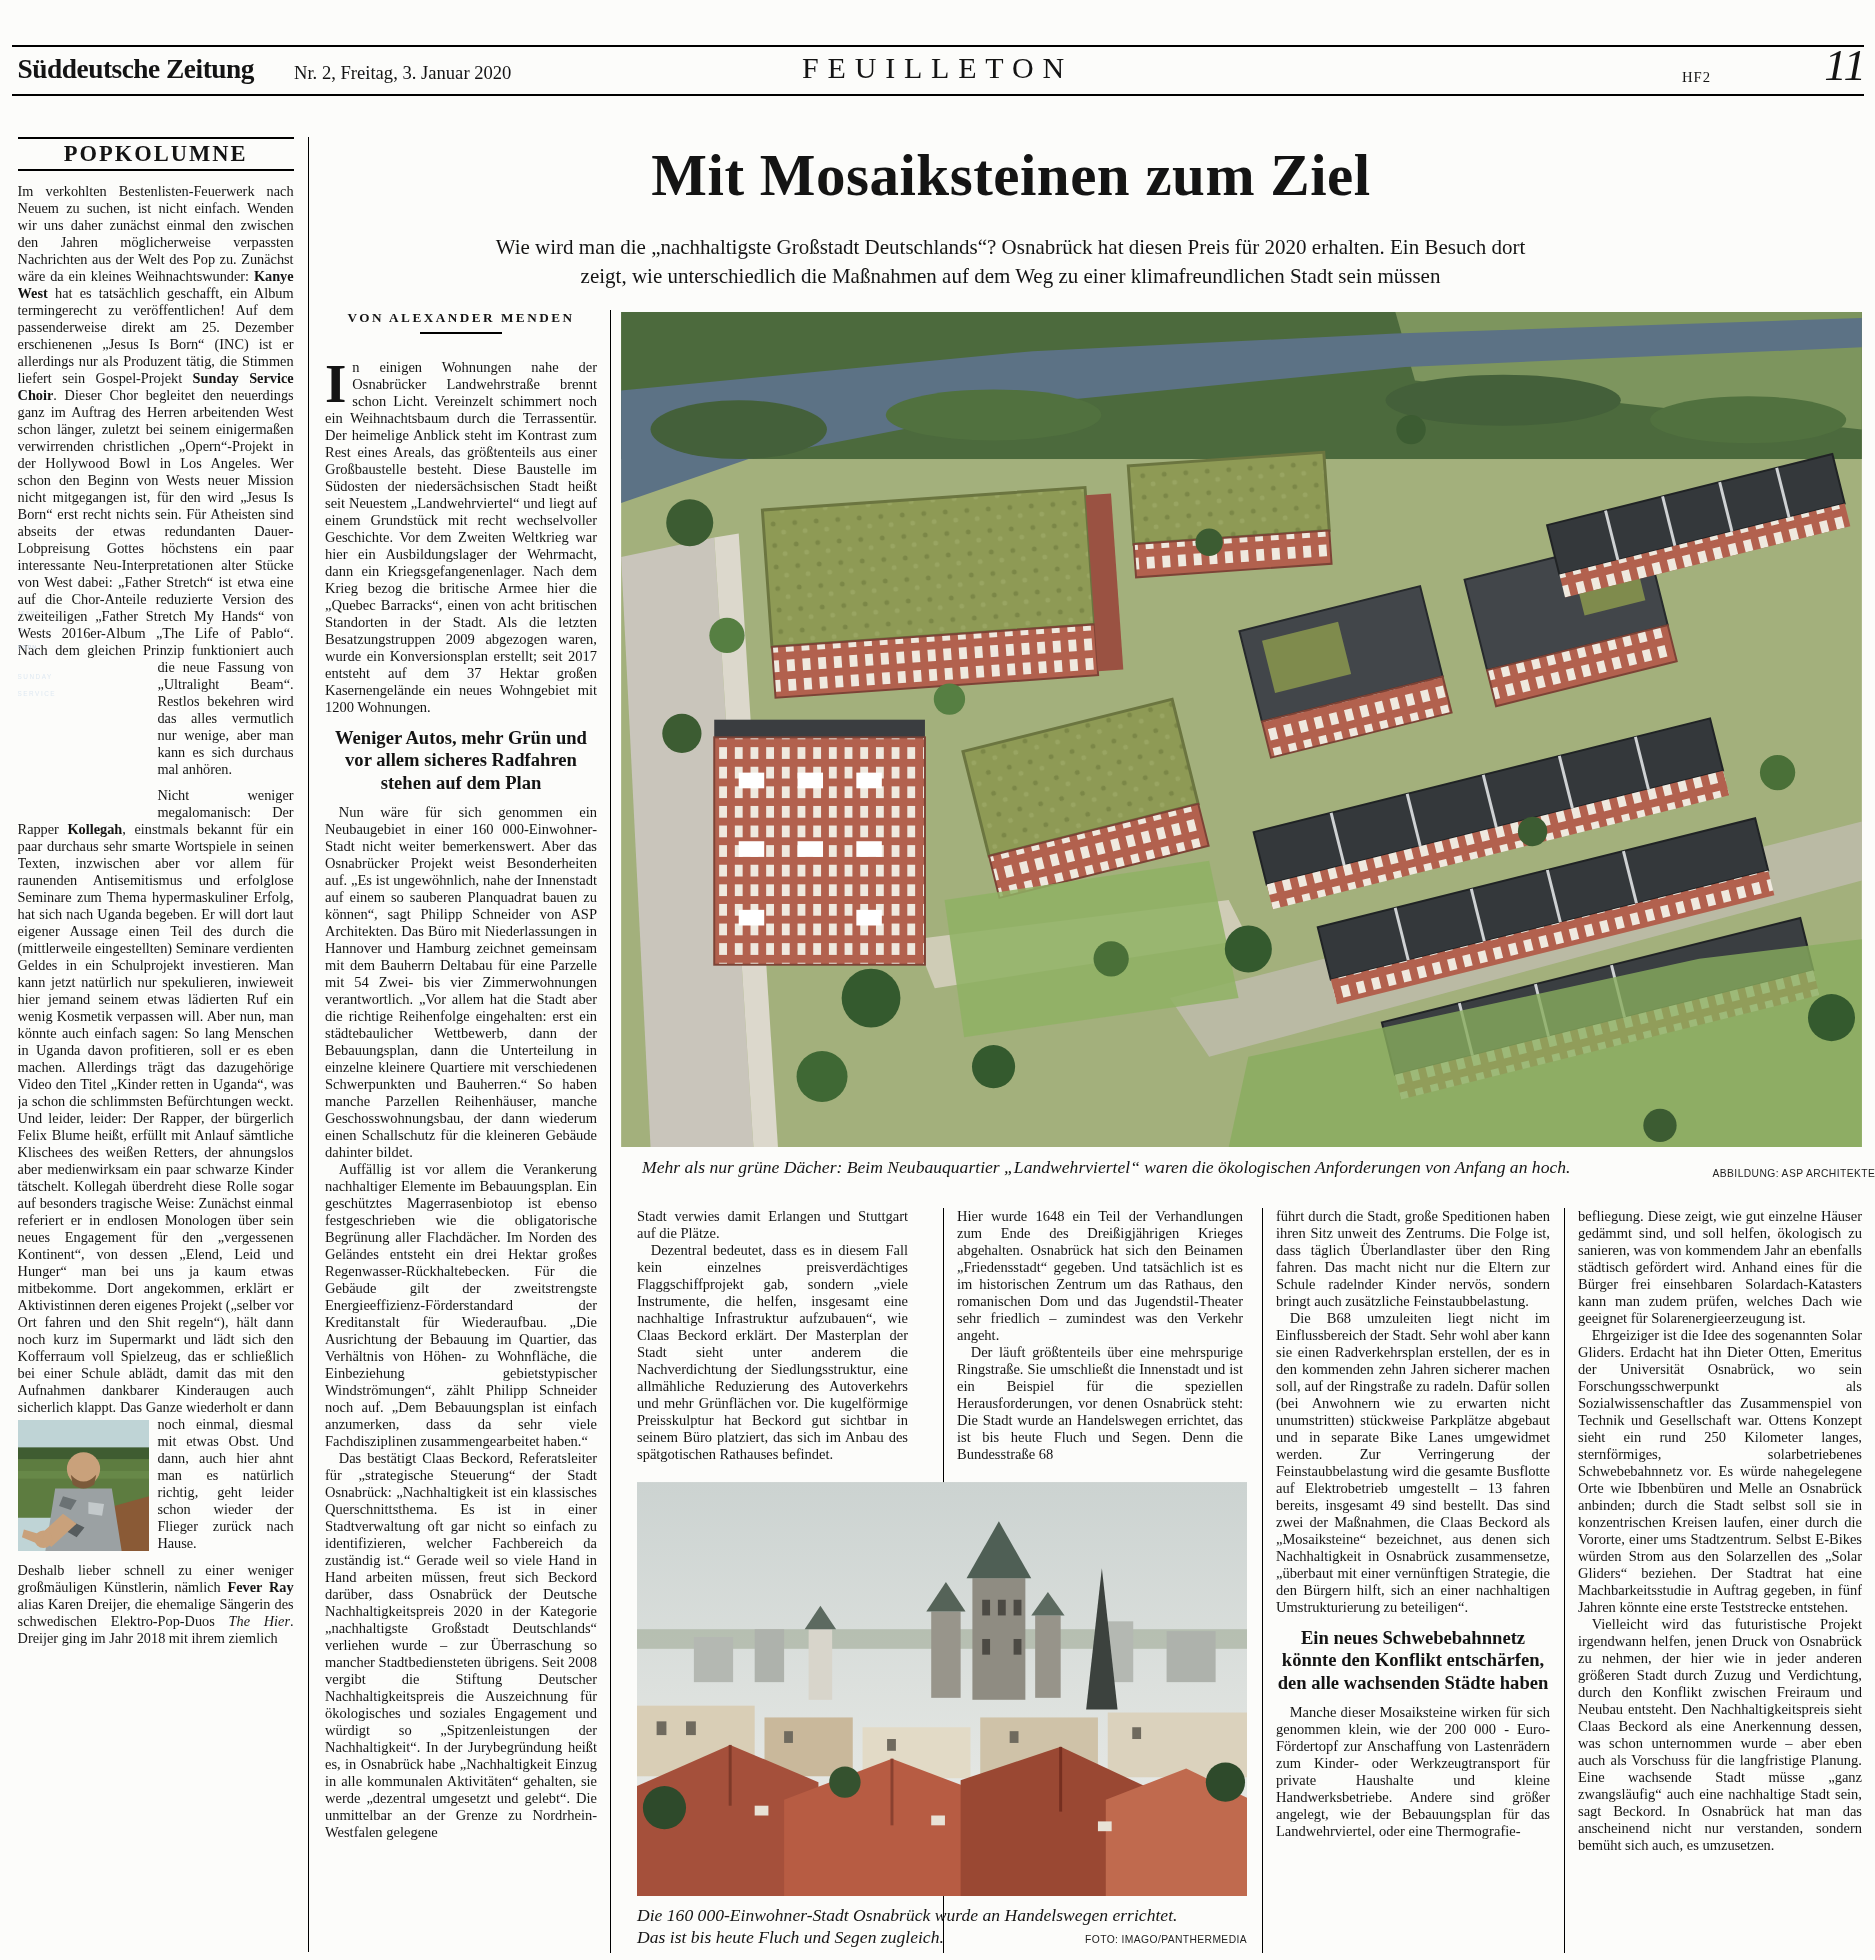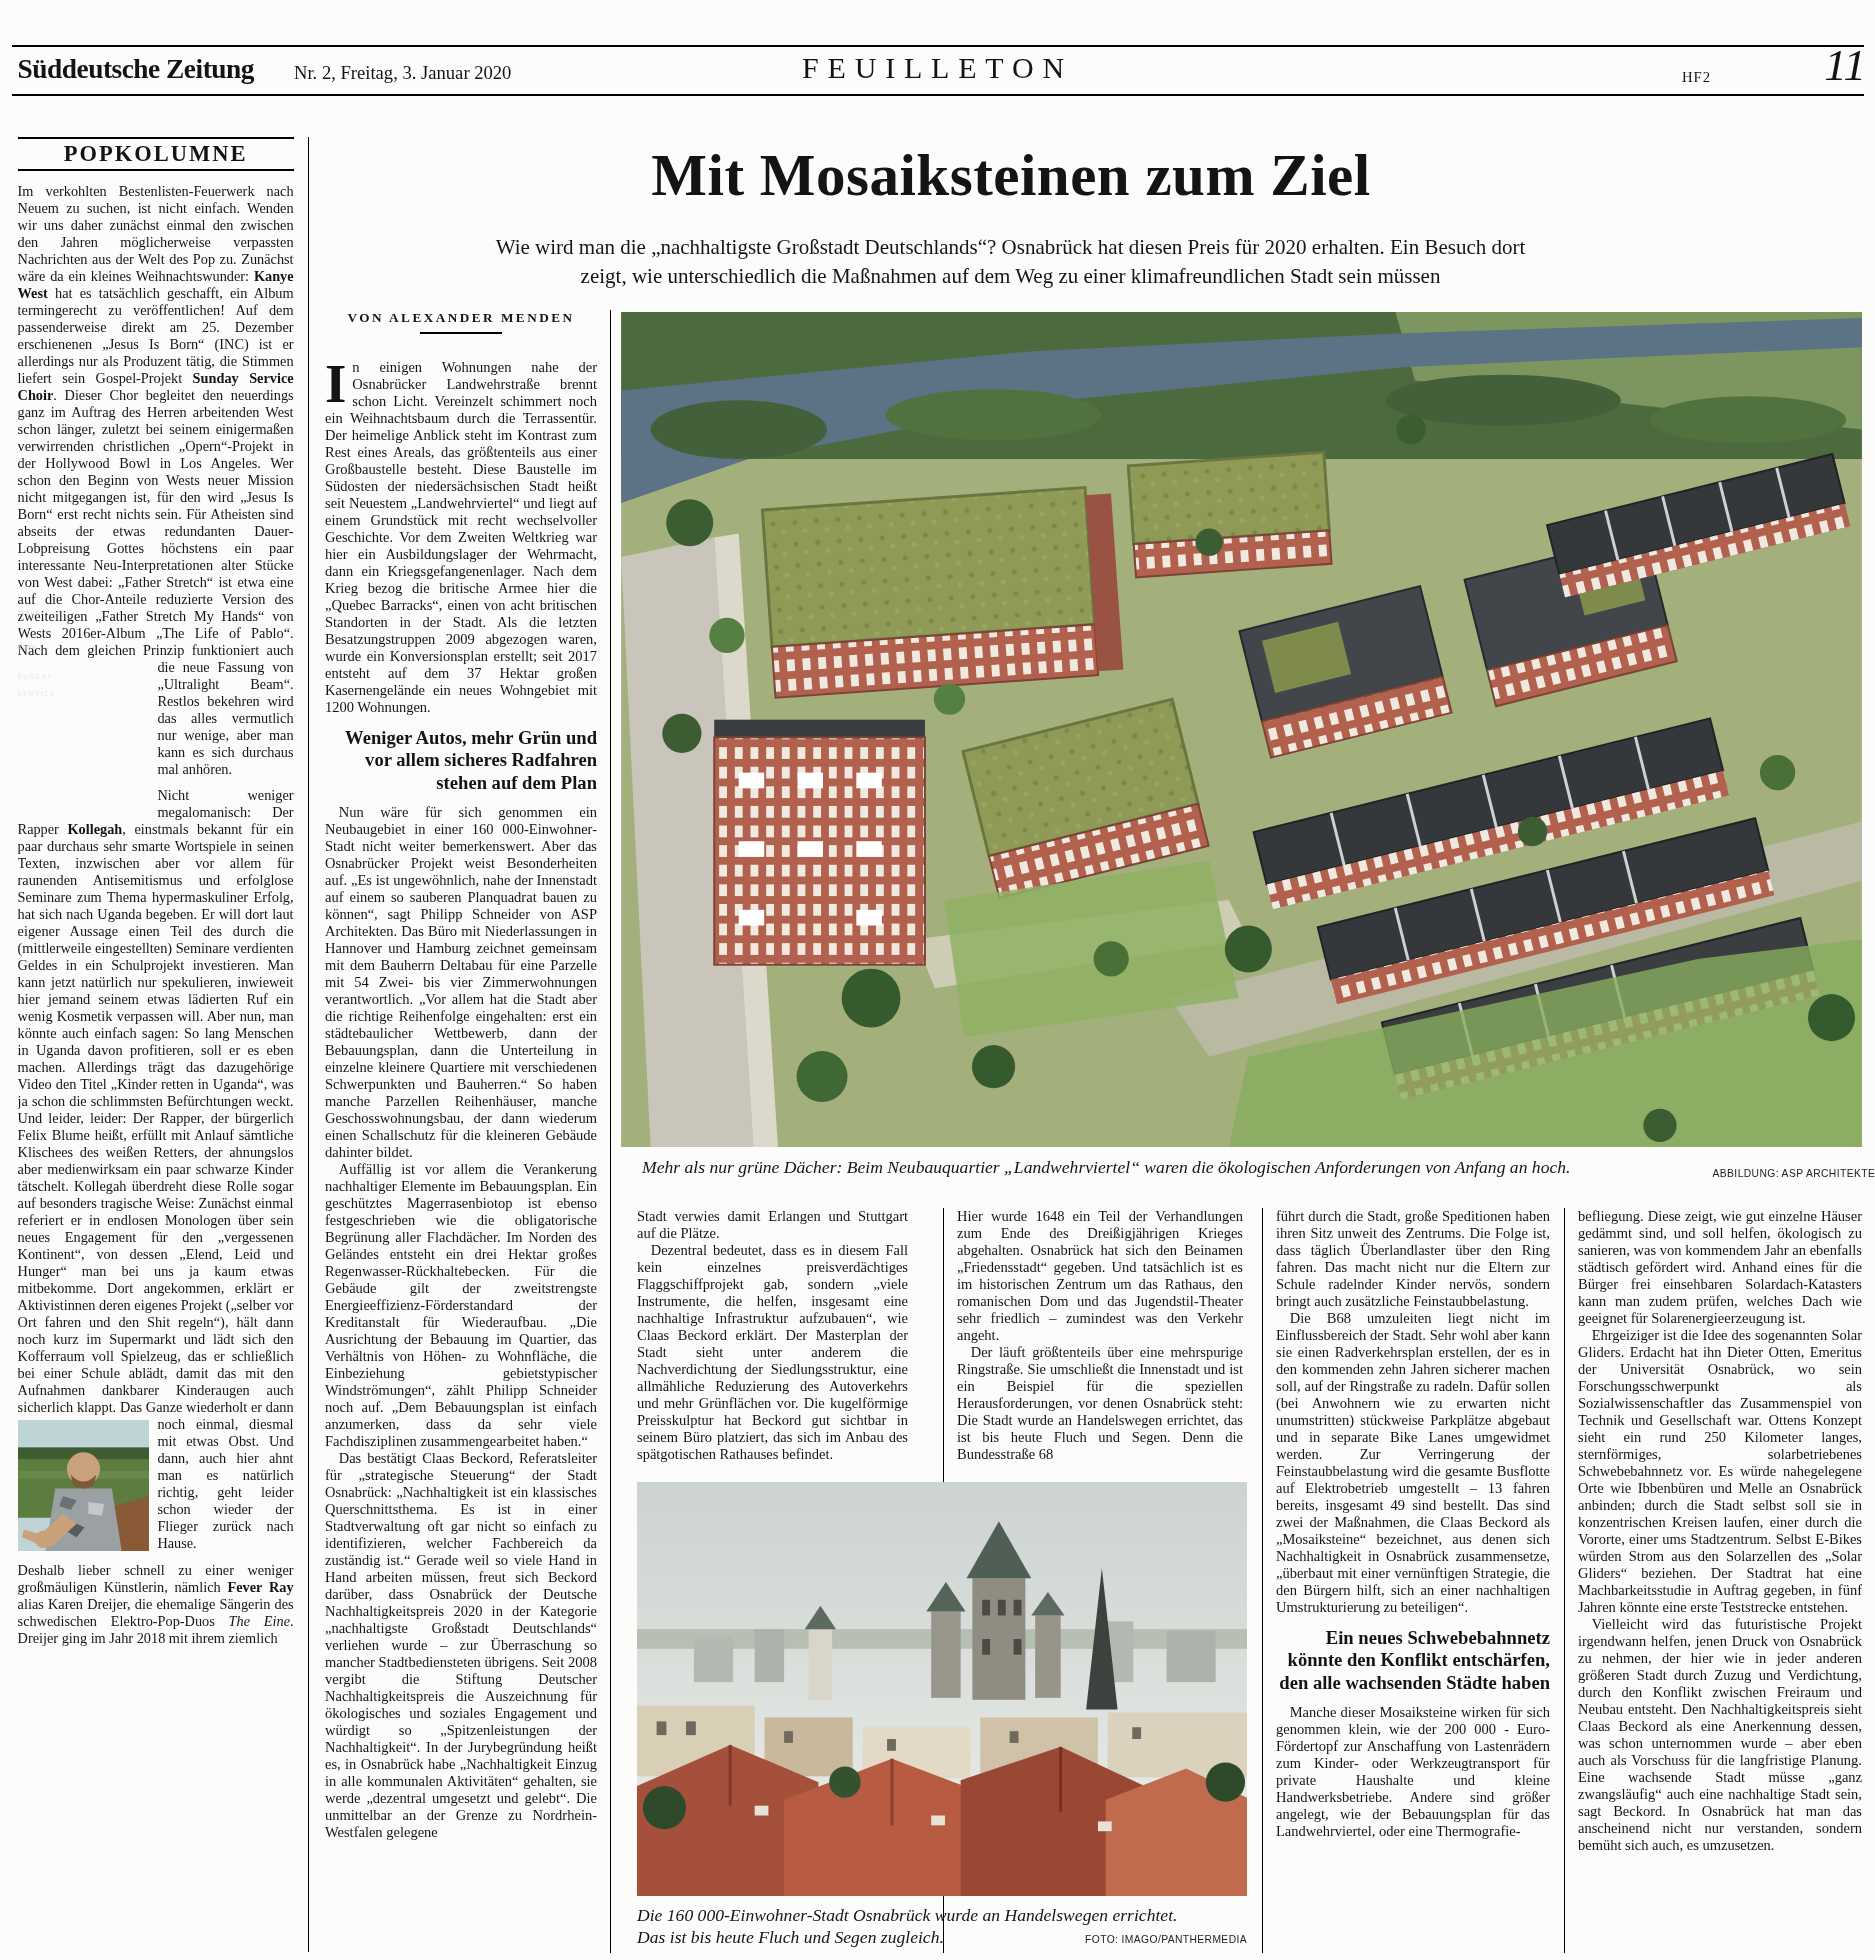--- a/index.html
+++ b/index.html
@@ -34,21 +34,21 @@
   
   .headline{font-size:59px;font-weight:bold;text-align:center;letter-spacing:0.5px;}
   .subhead-dek{font-size:21px;text-align:center;line-height:29px;}
   .byline{font-size:13.2px;font-weight:bold;letter-spacing:2.5px;text-align:center;font-family:"Liberation Serif",serif;}
   .byline-rule{width:82px;height:2px;background:#000;margin:5.9px auto 0;}
 
   
   .col{font-size:14.5px;line-height:17px;text-align:justify;overflow:hidden;}
   .col p{margin:0;}
   .ind{text-indent:13.7px;}
-  .col h3{font-size:18.6px;line-height:22.5px;margin:10.8px 0 9.8px;font-weight:bold;text-align:right;}
+  .col h3{font-size:18.6px;line-height:22.5px;margin:10.8px 0 9.8px;font-weight:bold;text-align:center;}
   .dropcap{float:left;font-size:55px;line-height:45px;font-weight:bold;padding:2px 5.9px 0 0;}
 
   .caption{font-style:italic;font-size:17.6px;line-height:21.6px;}
   .credit{font-family:"Liberation Sans",sans-serif;font-style:normal;font-size:10.3px;letter-spacing:0.4px;color:#222;}
 
   .hero-cap{display:flex;justify-content:space-between;align-items:flex-end;}
   .photo-capbox{position:relative;}
   .photo-credit{position:absolute;right:0;bottom:2.9px;}
 </style>
 </head>
@@ -78,21 +78,21 @@
         <polygon points="38,70 96,70 106,134 28,134" fill="#9ba1a3"></polygon>
         <path d="M46 78 l14 4 -6 10 -12 -4 z" fill="#6b7274"></path>
         <path d="M72 84 l16 2 -2 12 -14 -2 z" fill="#c3c9cb"></path>
         <path d="M56 104 l12 6 -8 10 -10 -6 z" fill="#565c5e"></path>
         <circle cx="67" cy="50" r="17" fill="#c9a17b"></circle>
         <path d="M54 56 q13 14 26 0 l-2 10 q-11 8 -22 0 z" fill="#7b5a3a"></path>
         <polygon points="46,96 22,118 34,130 60,106" fill="#c9a17b"></polygon>
         <circle cx="26" cy="122" r="9" fill="#c9a17b"></circle>
         <polygon points="6,112 26,118 24,128 4,120" fill="#c9a17b"></polygon>
       </svg></span><span>einmal, diesmal mit etwas Obst. Und dann, auch hier ahnt man es natürlich richtig, geht leider schon wieder der Flieger zurück nach Hause.</span></p>
-    <p><span><span>Deshalb lieber schnell zu einer weniger großmäuligen Künstlerin, nämlich </span><span style="font-weight: bold;">Fever Ray</span><span> alias Karen Dreijer, die ehemalige Sängerin des schwedischen Elektro-Pop-Duos </span><span style="font-style: italic;">The Eine</span><span>. Dreijer ging im Jahr 2018 mit ihrem ziemlich</span></span></p>
+    <p><span><span>Deshalb lieber schnell zu einer weniger großmäuligen Künstlerin, nämlich </span><span style="font-weight: bold;">Fever Ray</span><span> alias Karen Dreijer, die ehemalige Sängerin des schwedischen Elektro-Pop-Duos </span><span style="font-style: italic;">The Hier</span><span>. Dreijer ging im Jahr 2018 mit ihrem ziemlich</span></span></p>
   </div>
 
   <div class="rule-v" style="left:308px;top:137px;height:1815px"></div>
 
   <div class="abs headline" style="left:325px;top:141px;width:1372px">Mit Mosaiksteinen zum Ziel</div>
   <div class="abs subhead-dek" style="left:490px;top:233px;width:1041px">Wie wird man die „nachhaltigste Großstadt Deutschlands“? Osnabrück hat diesen Preis für 2020 erhalten. Ein Besuch dort zeigt, wie unterschiedlich die Maßnahmen auf dem Weg zu einer klimafreundlichen Stadt sein müssen</div>
 
   <div class="abs" style="left:325px;top:310px;width:272px">
     <div class="byline">VON ALEXANDER MENDEN</div>
     <div class="byline-rule"></div>

